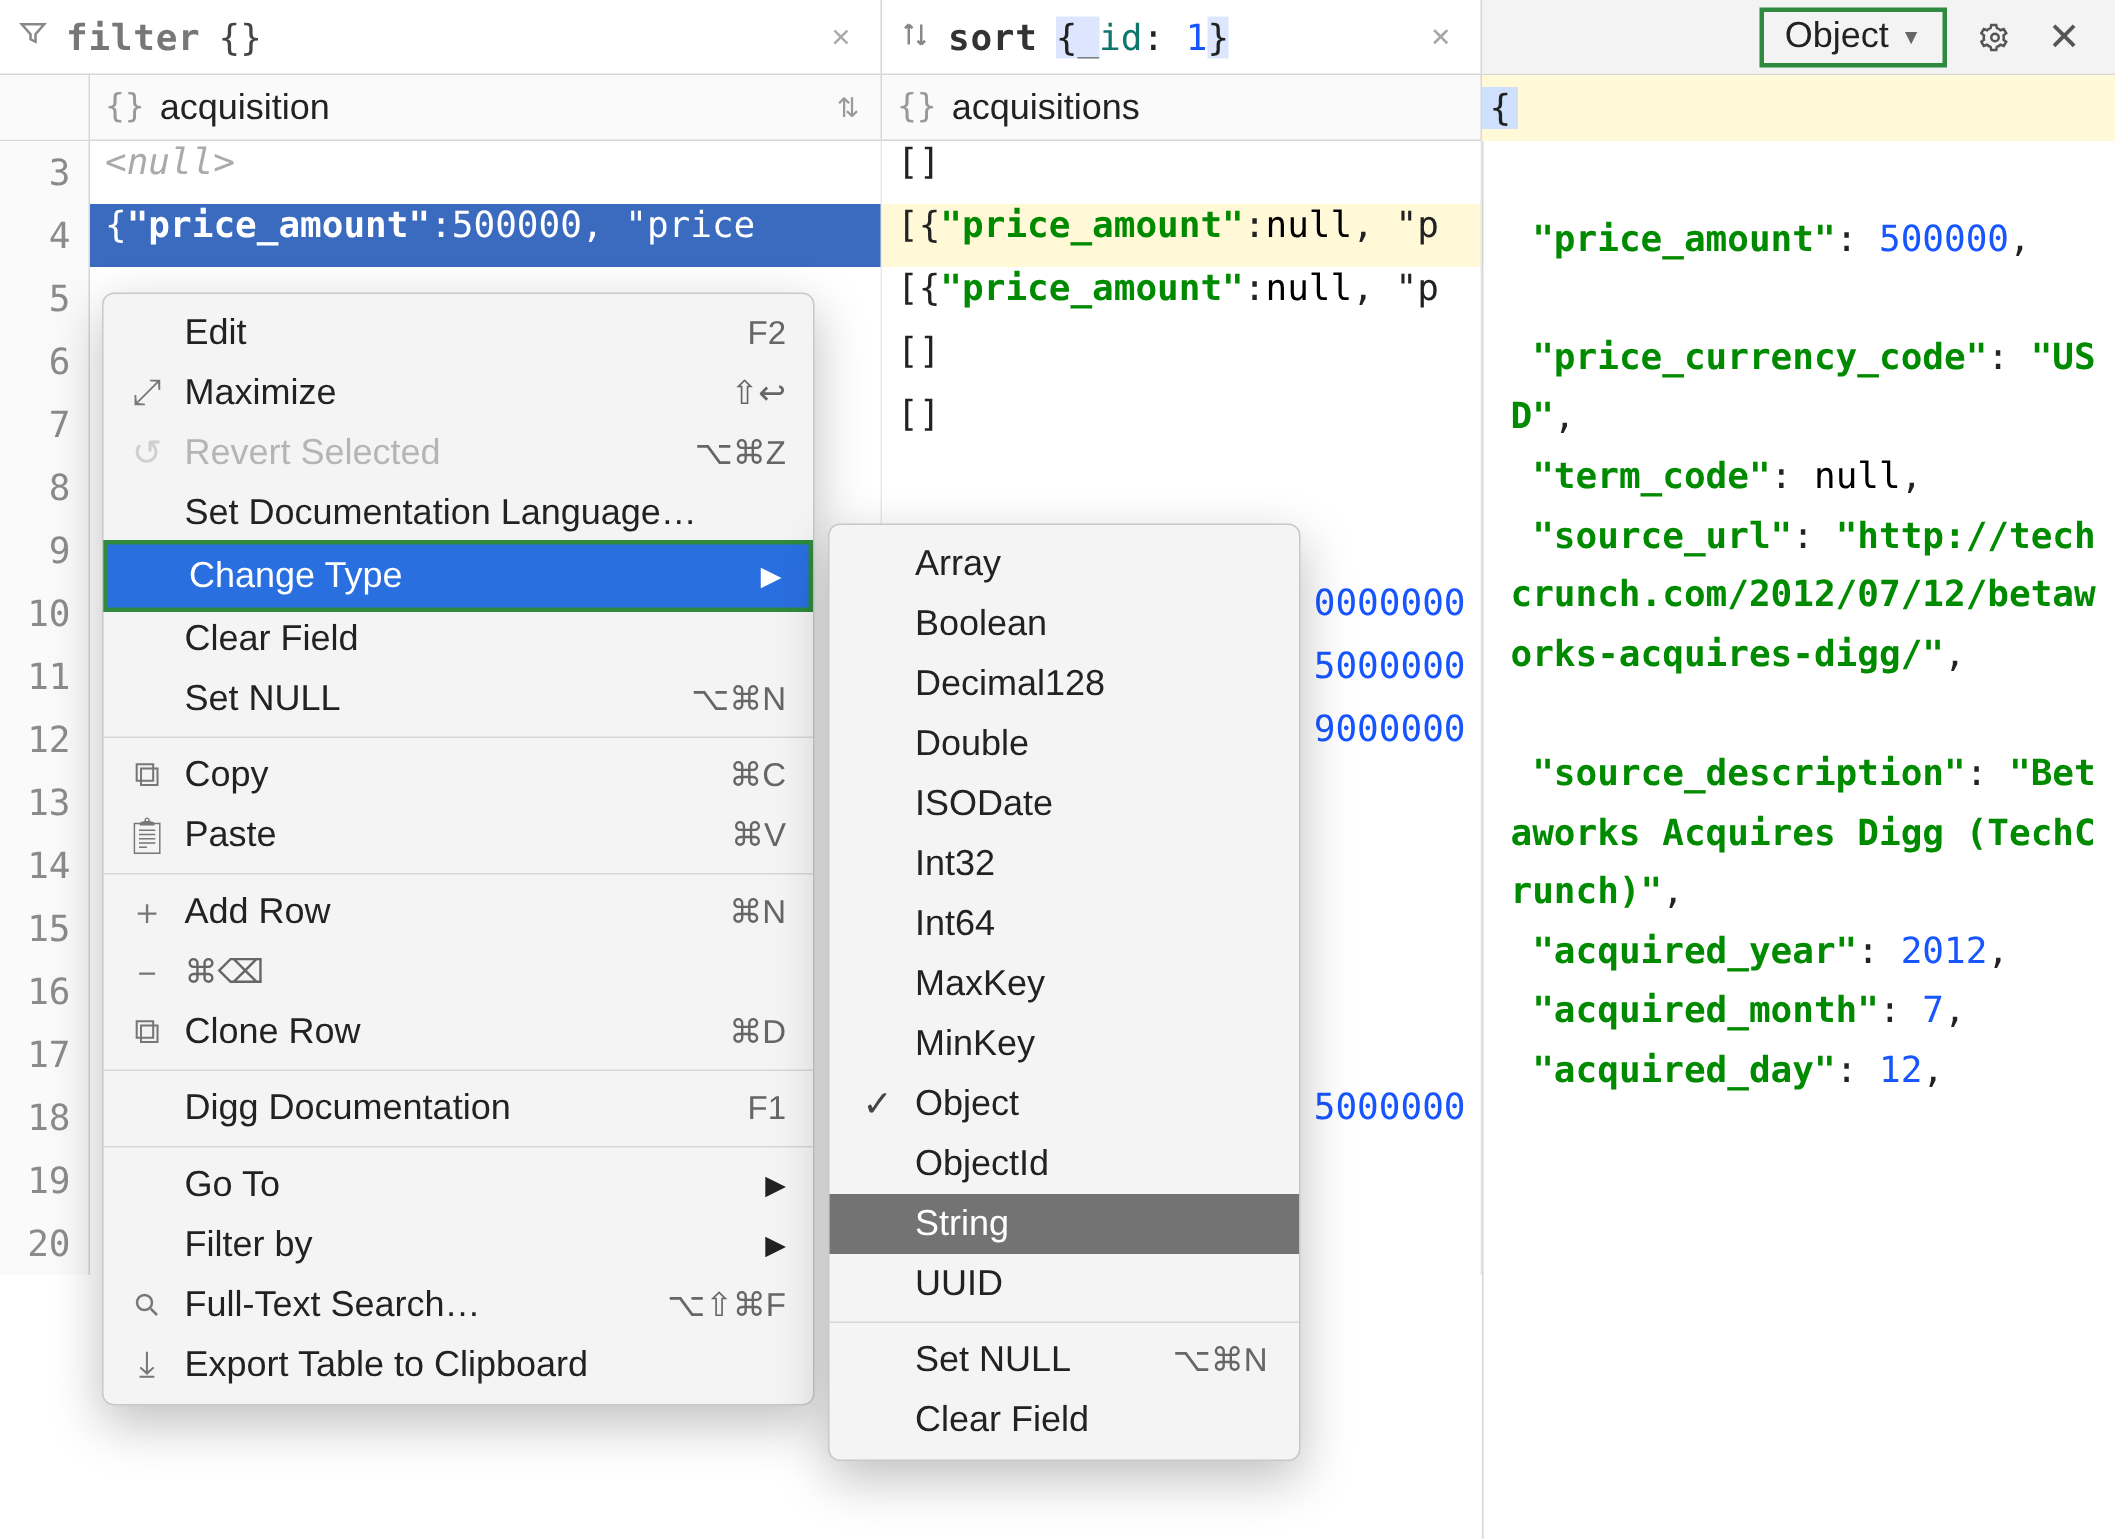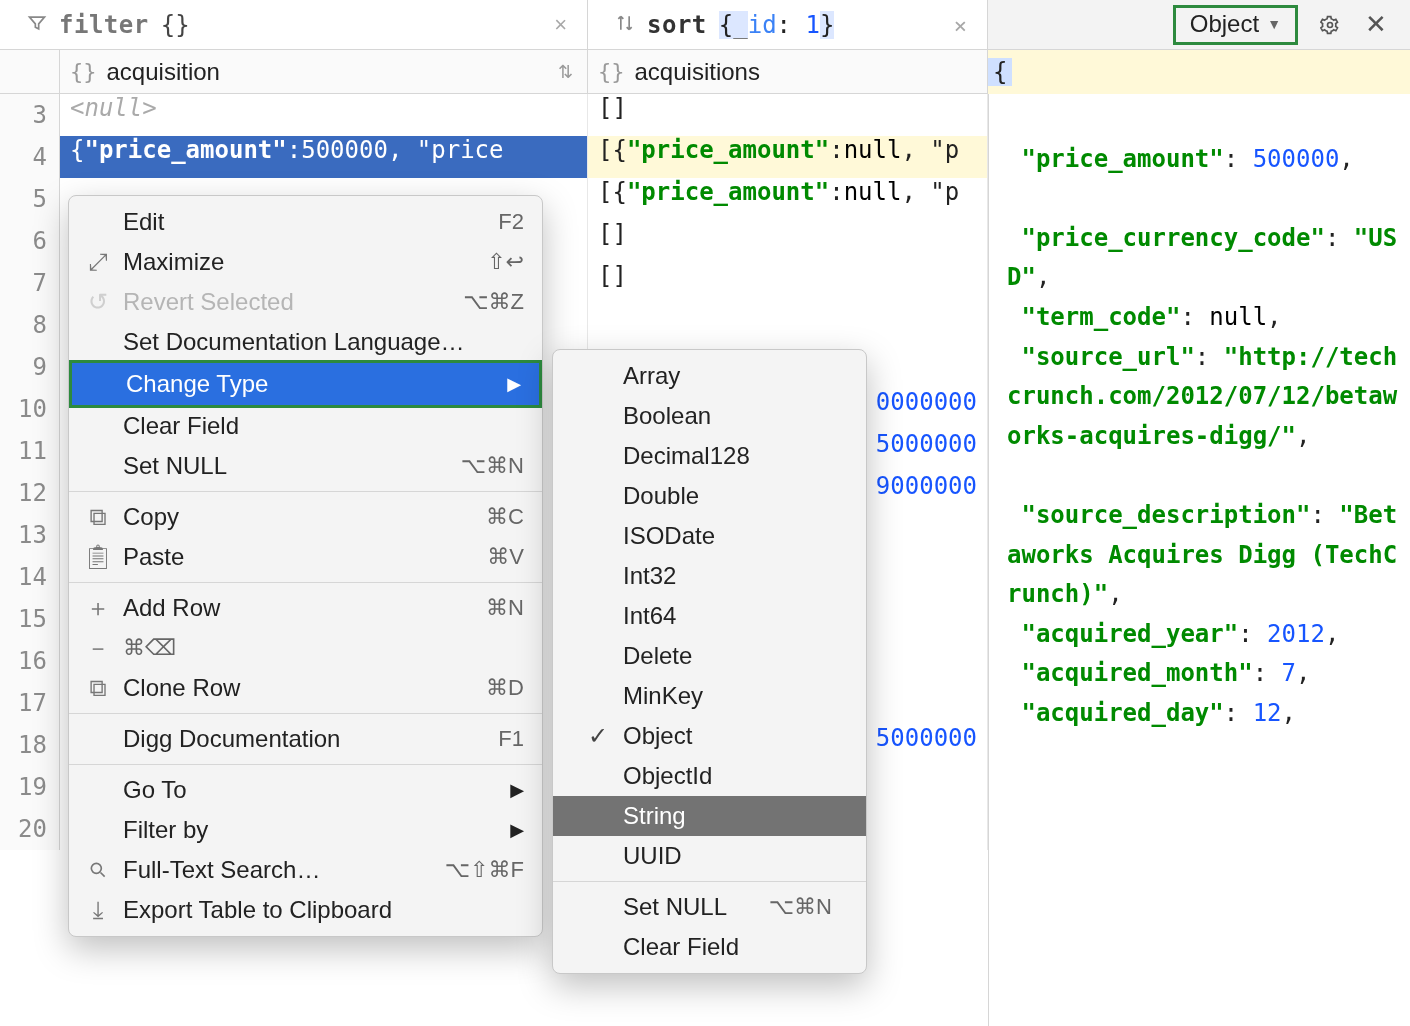--- a/index.html
+++ b/index.html
@@ -15,21 +15,21 @@
 
   
   .topbar {
     display: flex;
     height: 50px;
     border-bottom: 1px solid #d6d6d6;
   }
   .filterbox, .sortbox {
     display: flex;
     align-items: center;
-    padding: 0 27px;
+    padding: 0 12px;
     gap: 12px;
     position: relative;
   }
   .filterbox { flex: 0 0 588px; border-right: 1px solid #d6d6d6; }
   .sortbox  { flex: 0 0 400px; border-right: 1px solid #d6d6d6; }
   .filterbox .label, .sortbox .label {
     color: #333;
     font-weight: 600;
     letter-spacing: .5px;
   }
@@ -226,21 +226,21 @@
     background: #f4f4f4;
     border: 1px solid #c8c8c8;
     box-shadow: 0 12px 34px rgba(0,0,0,.25);
     border-radius: 8px;
     padding: 6px 0;
   }
   .subitem {
     display: flex;
     align-items: center;
     height: 40px;
-    padding: 0 34px;
+    padding: 0 21px;
     gap: 14px;
     cursor: pointer;
   }
   .subitem .chk { width: 22px; text-align:center; color:#444; }
   .subitem .lbl { flex: 1; }
   .subitem .kbd { color:#666; font-size:22px; }
   .subitem.sel { background:#737373; color:#fff;justify-content:flex-end; }
   .subsep { height: 1px; background: #d6d6d6; margin: 5px 0; }
 
   svg.icon { width:20px; height:20px; }
@@ -261,21 +261,21 @@
   </div>
 
   <div class="sortbox mono">
     <span style="color:#888">
       <svg class="icon" viewBox="0 0 24 24" fill="none" stroke="currentColor" stroke-width="2">
           <path d="M7 4v16M7 4l-3 3M7 4l3 3M17 20V4M17 20l-3-3M17 20l3-3"></path>
         </svg>
     </span>
     <span class="label">sort</span>
     <span class="sort-inner">
-      <span class="hl">{</span><span class="hl" style="color:#777">_</span><span style="color:#3b82f6" title="_id">id</span>: <span class="num">1</span><span class="hl">}</span>
+      <span class="hl">{</span><span class="hl" style="color:#777">_</span><span style="color:#0f766e" title="_id">id</span>: <span class="num">1</span><span class="hl">}</span>
     </span>
     <span class="close-x">×</span>
   </div>
 
   <div class="rightbar">
     <div class="type-pill">
       <span>Object</span>
       <span class="chev">▼</span>
     </div>
     <div class="gear-icon">
@@ -539,21 +539,21 @@
   <div class="subitem">
       <span class="chk"></span>
       <span class="lbl">Int32</span>
     </div>
   <div class="subitem">
       <span class="chk"></span>
       <span class="lbl">Int64</span>
     </div>
   <div class="subitem">
       <span class="chk"></span>
-      <span class="lbl">Delete</span>
+      <span class="lbl">MaxKey</span>
     </div>
   <div class="subitem">
       <span class="chk"></span>
       <span class="lbl">MinKey</span>
     </div>
   <div class="subitem">
       <span class="chk">✓</span>
       <span class="lbl">Object</span>
     </div>
   <div class="subitem">

